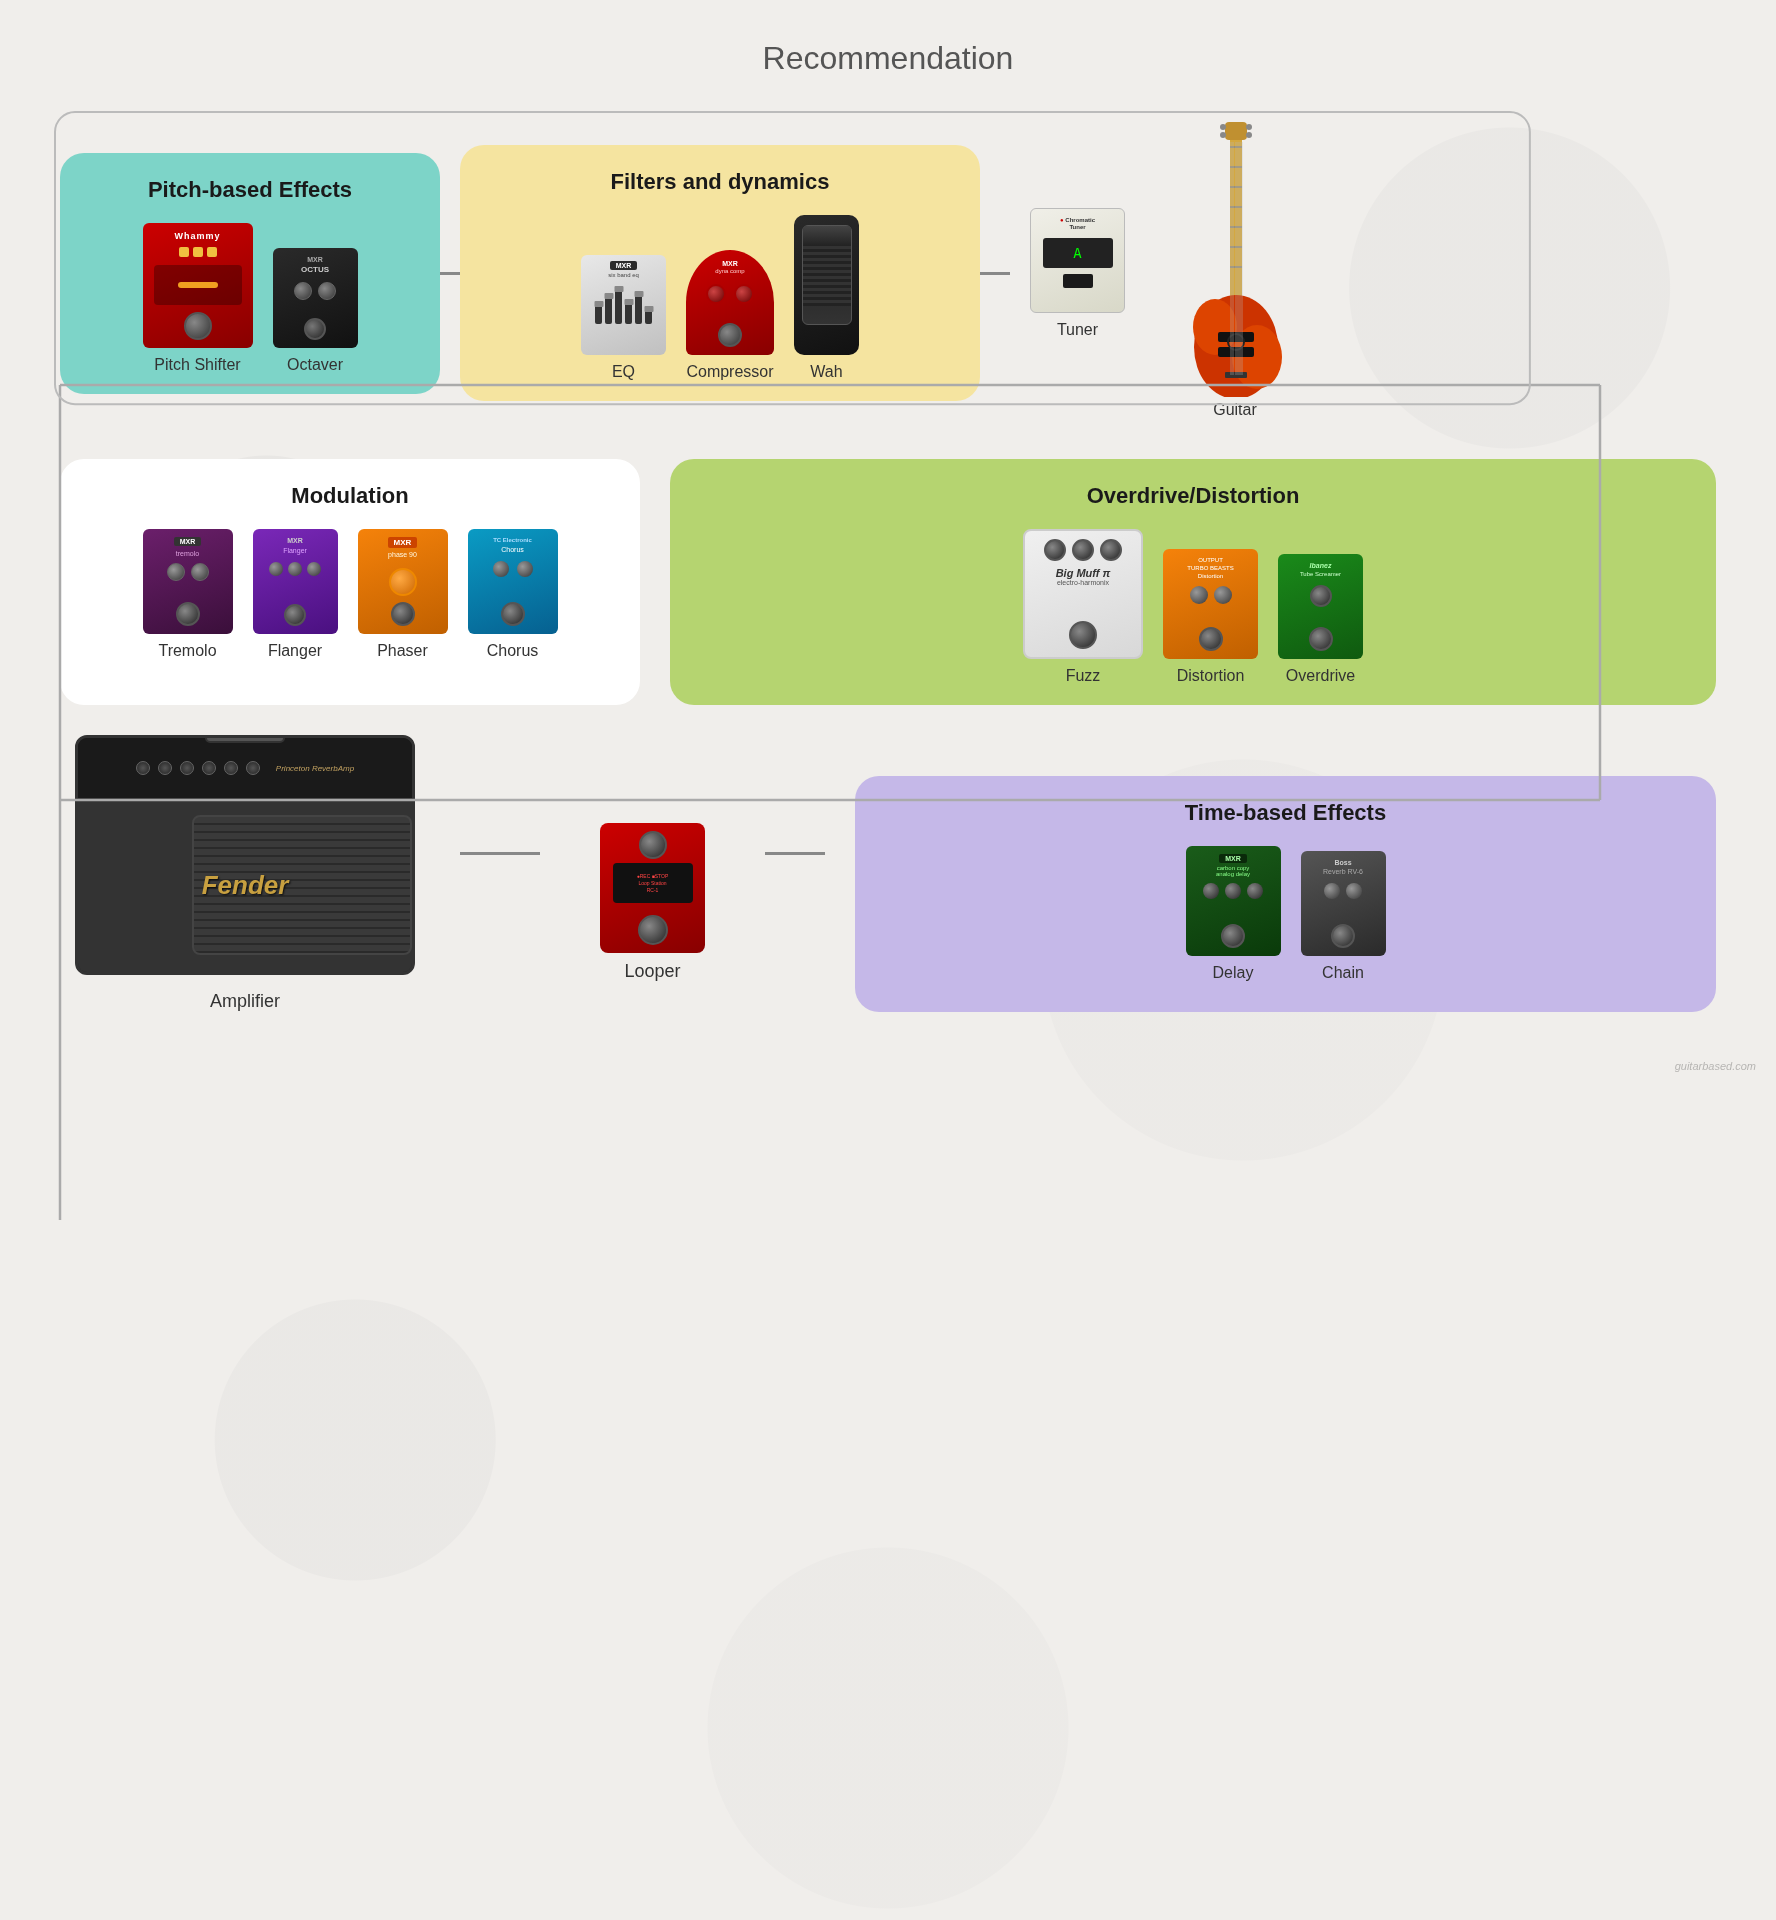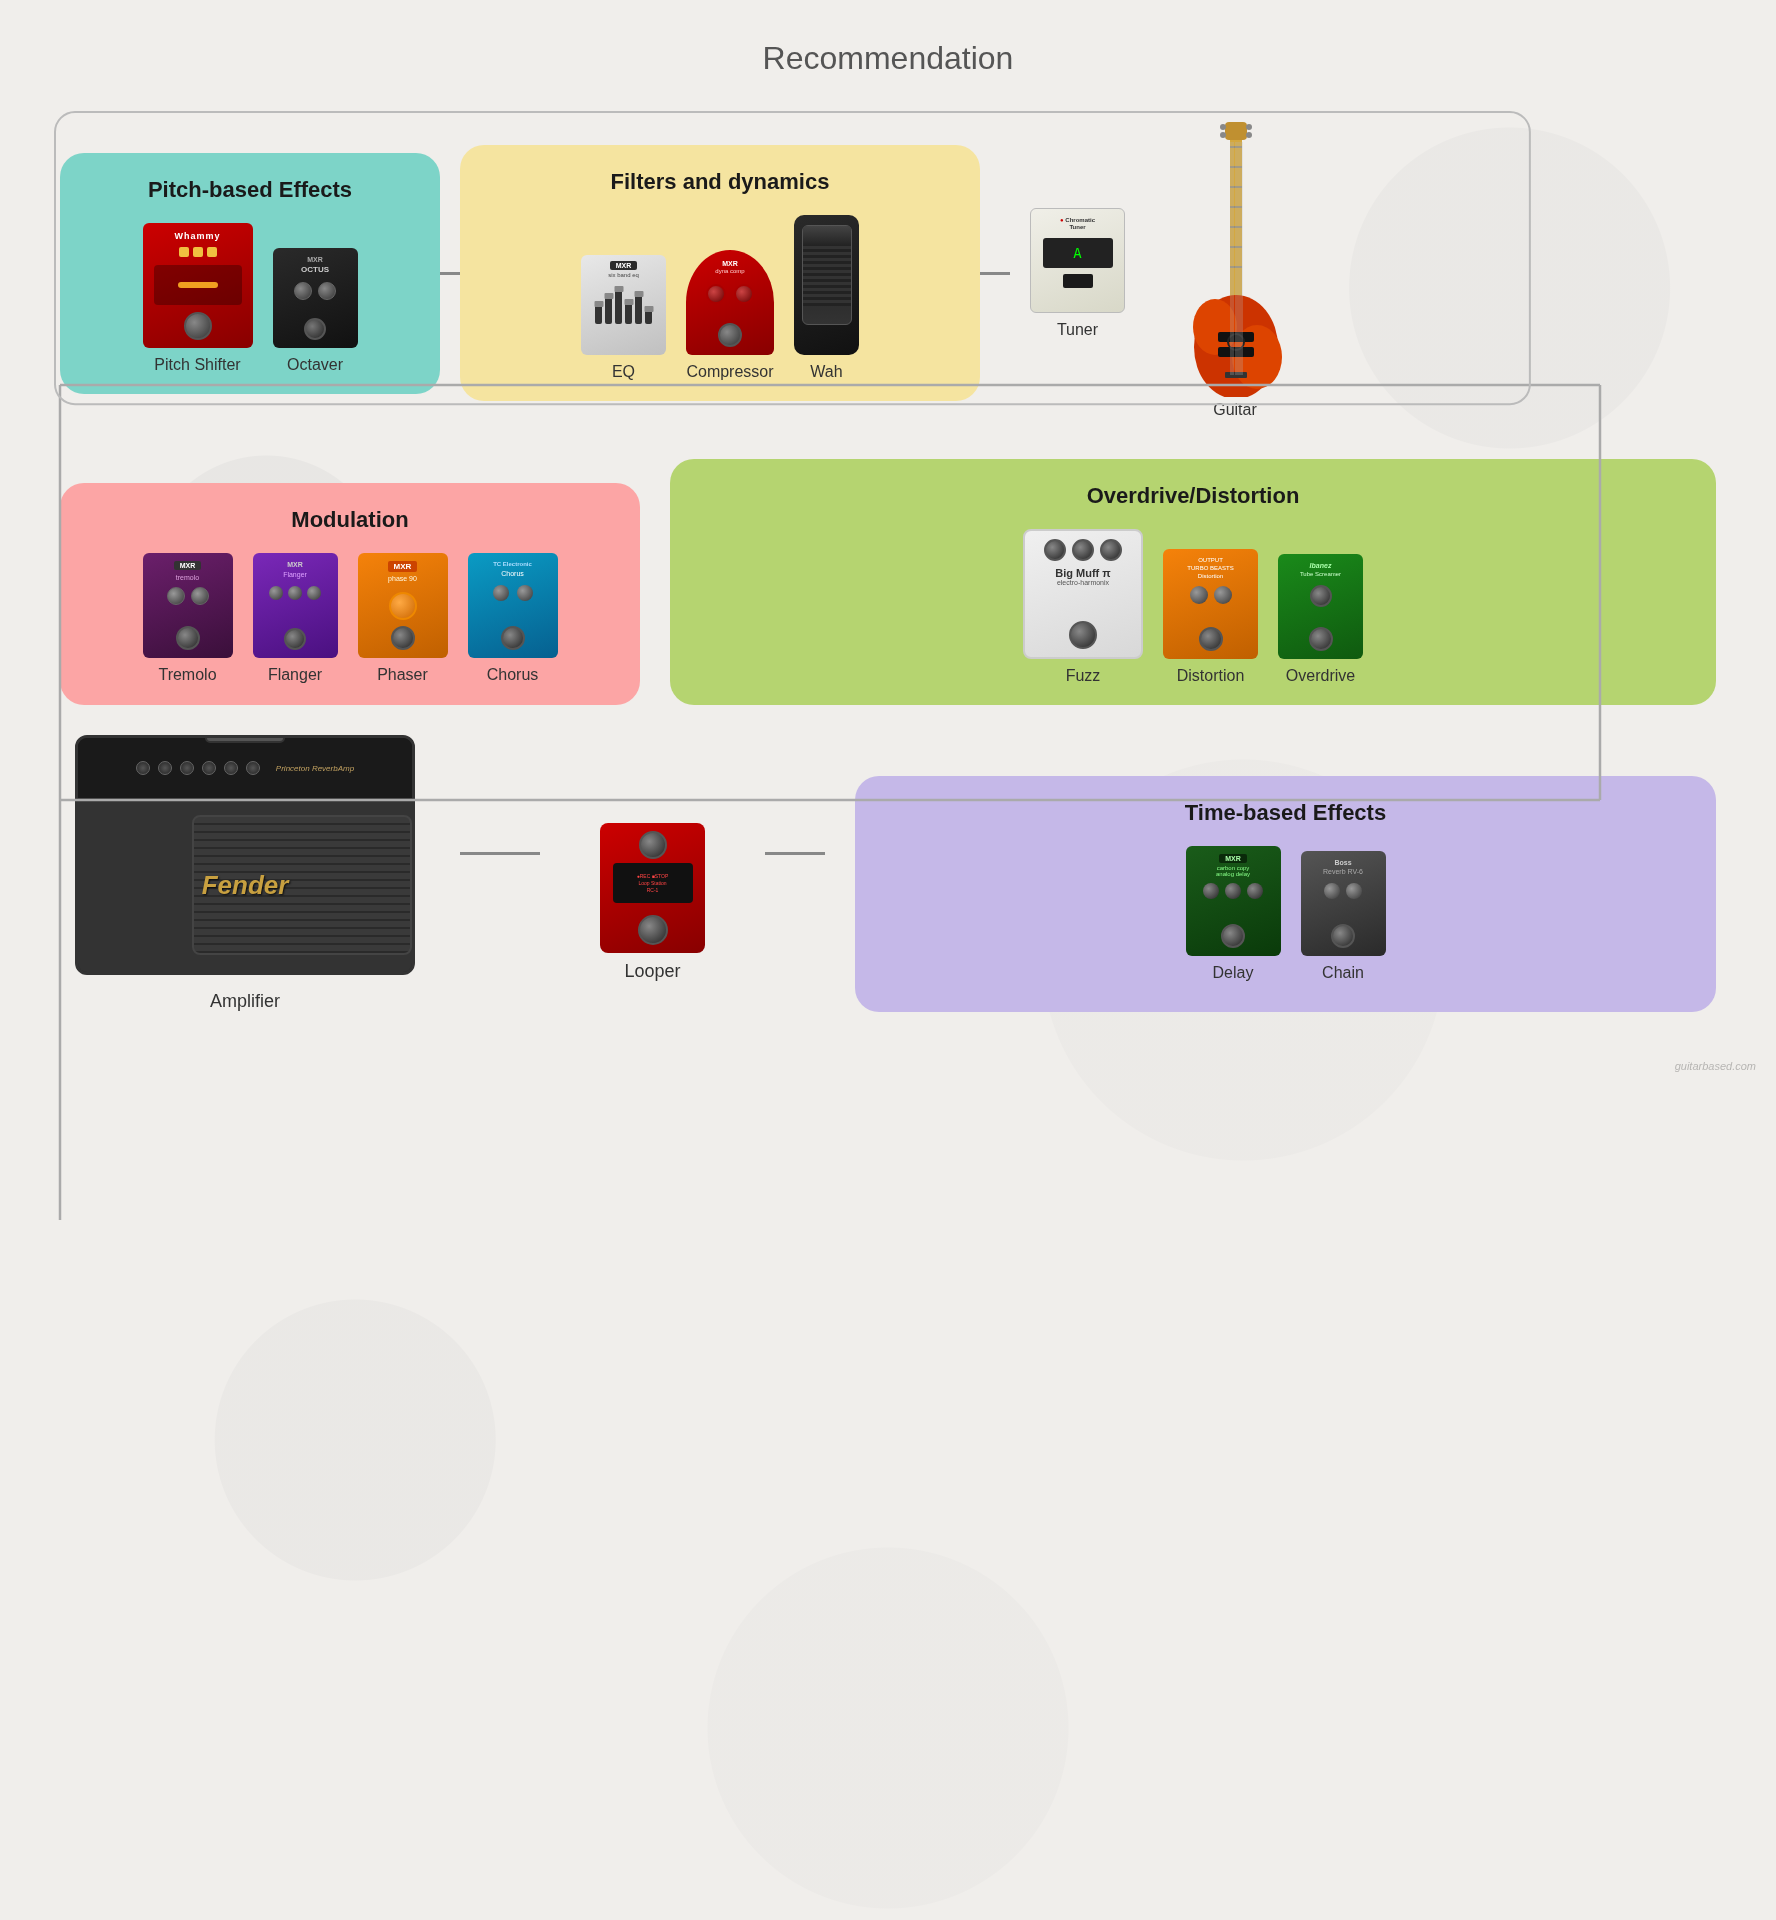--- a/index.html
+++ b/index.html
@@ -108,23 +108,22 @@
 
     .guitar-area {
       display: flex;
       flex-direction: column;
       align-items: center;
       justify-content: flex-end;
       padding-bottom: 10px;
     }
 
     .modulation-box {
-      background: #fca5a5;
+      background: #ffffff;
       flex: 0 0 560px;
-      margin-top: 24px;
     }
 
     .overdrive-box {
       background: #b5d470;
       flex: 1;
     }
 
     .amp-area {
       display: flex;
       flex-direction: column;
@@ -469,21 +468,21 @@
         <div class="box-title">Overdrive/Distortion</div>
         <div class="pedals-row">
 
           <div class="pedal-item">
             <div style="width:120px; height:130px; background:linear-gradient(160deg,#f0f0f0,#d8d8d8); border-radius:8px; border:2px solid #ccc; display:flex; flex-direction:column; align-items:center; justify-content:flex-start; padding-top:8px; position:relative;">
               <div style="display:flex; gap:6px;">
                 <div style="width:22px; height:22px; border-radius:50%; background:radial-gradient(circle at 35% 35%, #888, #222); border:2px solid #555;"></div>
                 <div style="width:22px; height:22px; border-radius:50%; background:radial-gradient(circle at 35% 35%, #888, #222); border:2px solid #555;"></div>
                 <div style="width:22px; height:22px; border-radius:50%; background:radial-gradient(circle at 35% 35%, #888, #222); border:2px solid #555;"></div>
               </div>
-              <div style="font-size:11px; font-weight:bold; color:#333; margin-top:6px; ">Big Muff π</div>
+              <div style="font-size:11px; font-weight:bold; color:#333; margin-top:6px; font-style:italic;">Big Muff π</div>
               <div style="font-size:7px; color:#555; text-align:center;">electro-harmonix</div>
               <div style="position:absolute; bottom:8px; width:28px; height:28px; border-radius:50%; background:radial-gradient(circle at 35% 35%, #888, #222); border:2px solid #555;"></div>
             </div>
             <div class="pedal-label">Fuzz</div>
           </div>
 
           <div class="pedal-item">
             <div style="width:95px; height:110px; background:linear-gradient(160deg,#f5820a,#c06000); border-radius:6px; display:flex; flex-direction:column; align-items:center; justify-content:flex-start; padding-top:8px; position:relative;">
               <div style="font-size:6px; color:white; text-align:center; line-height:1.3;">OUTPUT<br>TURBO BEASTS<br>Distortion</div>
               <div style="display:flex; gap:6px; margin-top:6px;">

